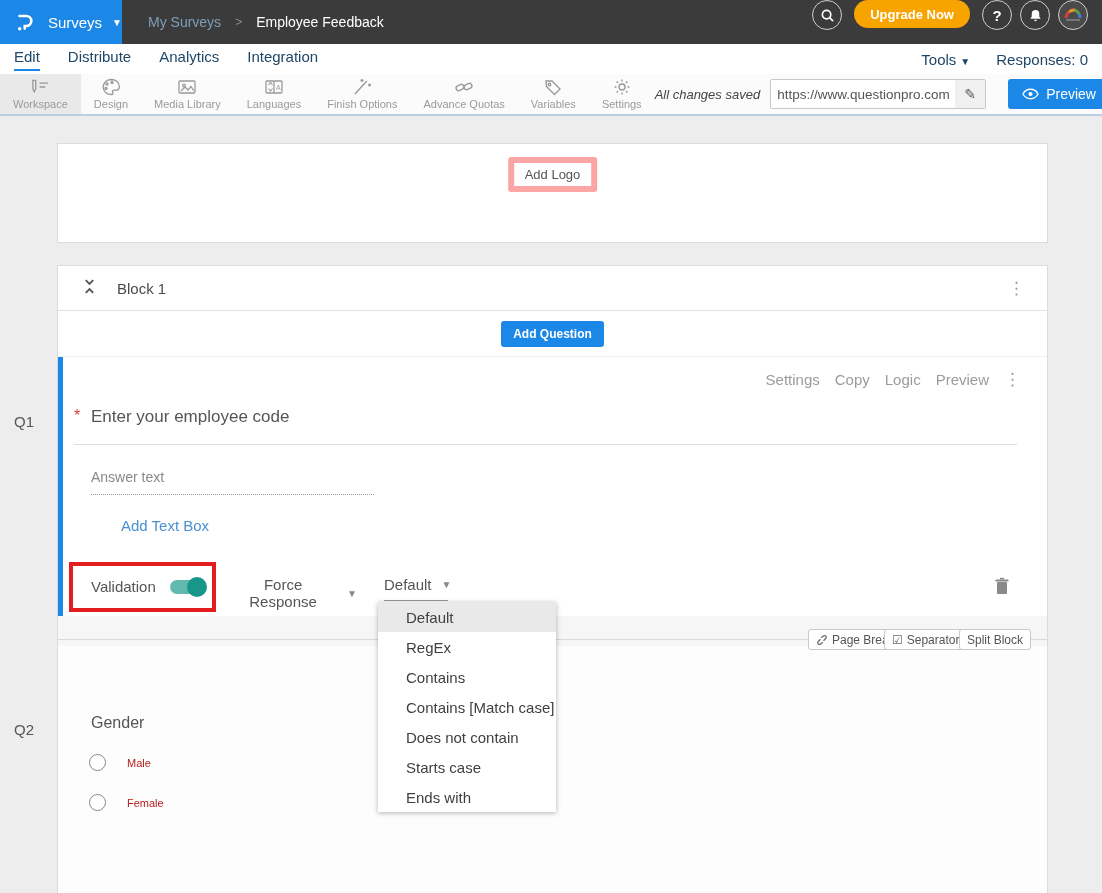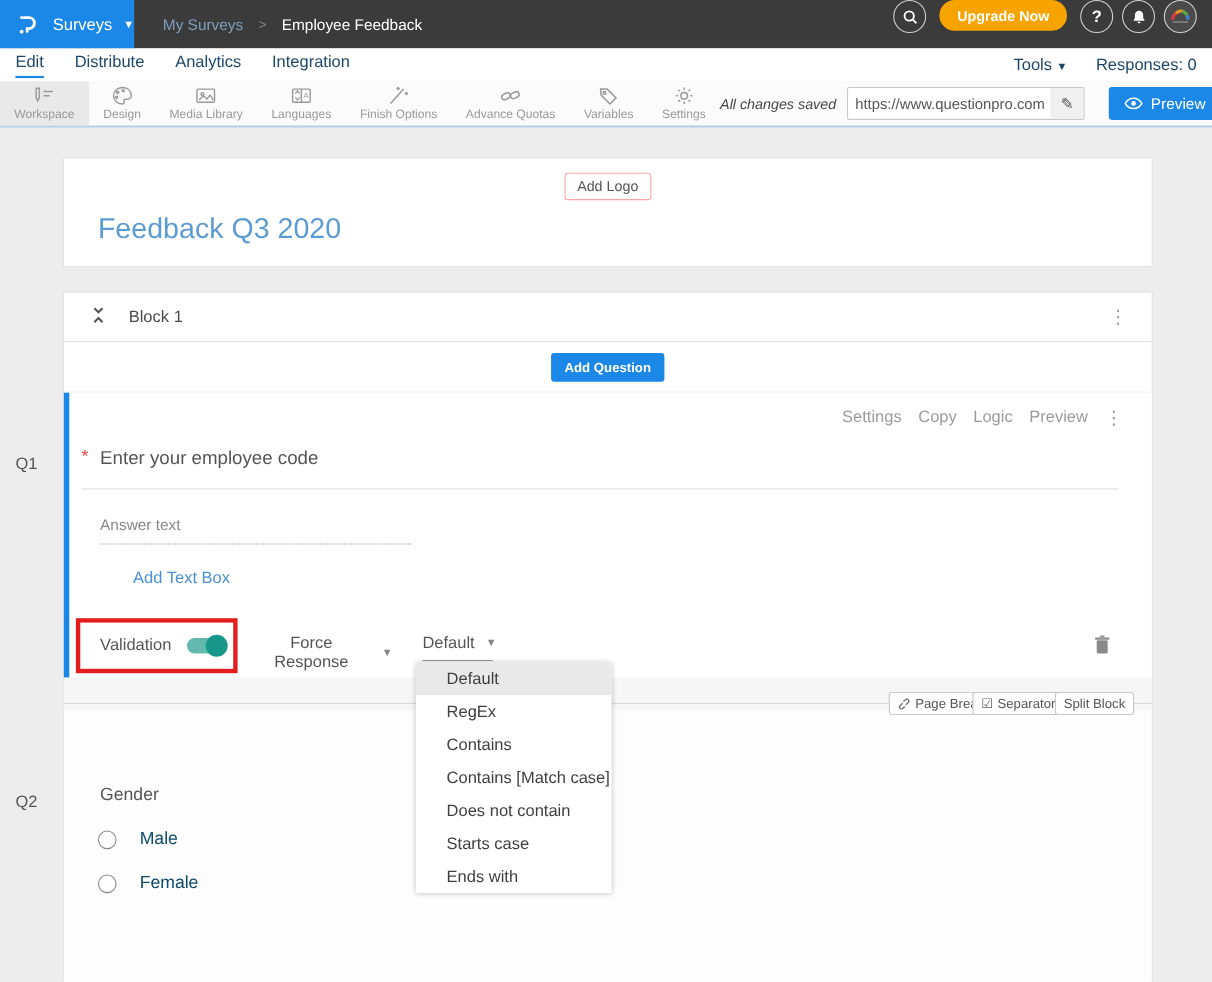--- a/index.html
+++ b/index.html
@@ -39,21 +39,21 @@
   .tool-item svg { stroke:#9a9a9a; }
   .toolbar-right { margin-left:auto; display:flex; align-items:center; padding-right:8px; }
   .saved-status { font-style:italic; font-size:13px; color:#444; margin-right:10px; white-space:nowrap; }
   .url-box { width:216px; height:30px; border:1px solid #c9c9c9; background:#fff; display:flex; align-items:center; border-radius:2px; overflow:hidden; }
   .url-box input { border:none; outline:none; flex:1; font-size:13.5px; color:#555; padding:0 6px; font-family:"Liberation Sans", sans-serif; min-width:0; }
   .url-edit { width:30px; height:100%; background:#f0f0f0; border:none; display:flex; align-items:center; justify-content:center; color:#555; font-size:14px; cursor:pointer; }
   .preview-btn { margin-left:22px; margin-right:6px; height:30px; padding:0 14px; background:#1b87e6; color:#fff; border:none; border-radius:3px; font-size:14px; display:flex; align-items:center; gap:7px; cursor:pointer; }
 
   
   .survey-card { position:absolute; left:57px; top:143px; width:991px; height:100px; background:#fff; border:1px solid #dcdcdc; }
-  .add-logo-btn { position:absolute; left:50%; transform:translateX(-50%); top:13px; padding:4px 11px; background:#fff; border:1px solid #fca5a5; border-radius:3px; font-size:13px; color:#555; cursor:pointer; }
+  .add-logo-btn { position:absolute; left:50%; transform:translateX(-50%); top:13px; padding:4px 11px; background:#fff; border:6px solid #fca5a5; border-radius:3px; font-size:13px; color:#555; cursor:pointer; }
   .survey-title { position:absolute; left:31px; top:48px; font-size:26px; color:#5d9bd3; cursor:pointer; }
 
   .block-card { position:absolute; left:57px; top:265px; width:991px; height:628px; background:#fff; border:1px solid #dcdcdc; }
   .block-header { height:45px; border-bottom:1px solid #e3e3e3; position:relative; display:flex; align-items:center; }
   .collapse-btn { position:absolute; left:21px; background:none; border:none; cursor:pointer; padding:2px; }
   .block-title { position:absolute; left:59px; font-size:15px; color:#4a4a4a; cursor:pointer; }
   .vdots { position:absolute; right:22px; color:#9a9a9a; font-size:17px; background:none; border:none; cursor:pointer; line-height:1; }
   .addq-row { height:46px; display:flex; align-items:center; justify-content:center; border-bottom:1px solid #f0f0f0; }
   .addq-btn { background:#1b87e6; color:#fff; border:none; border-radius:3px; font-size:12px; font-weight:bold; padding:6px 12px; cursor:pointer; }
 
@@ -85,21 +85,21 @@
   .sep-btn { position:absolute; top:13px; height:21px; background:#fff; border:1px solid #c9c9c9; border-radius:3px; font-size:12px; color:#555; display:flex; align-items:center; gap:4px; padding:0 7px; cursor:pointer; font-family:"Liberation Sans", sans-serif; z-index:2; }
   .pb-btn { left:750px; } .sp-btn { left:826px; } .sb-btn { left:901px; }
   .sep-btn .mini { font-size:12px; color:#666; }
 
   
   .q2 { position:relative; height:248px; background:#fdfdfd; }
   .q2-title { position:absolute; left:33px; top:68px; font-size:16px; color:#555; font-weight:500; cursor:text; }
   .radio-row { position:absolute; left:31px; display:flex; align-items:center; gap:21px; cursor:pointer; }
   .radio-row.r1 { top:108px; } .radio-row.r2 { top:148px; }
   .radio-circle { width:17px; height:17px; border:1.5px solid #888; border-radius:50%; background:#fff; }
-  .radio-label { font-size:16px; color:#0c4a6e; }
+  .radio-label { font-size:11px; color:#b91c1c; }
 
   
   .qnum { position:absolute; font-size:15px; color:#555; }
   .q1num { left:14px; top:413px; } .q2num { left:14px; top:721px; }
 
   
   .dropdown { position:absolute; left:378px; top:602px; width:178px; background:#fff; box-shadow:0 1px 5px rgba(0,0,0,0.3); z-index:10; }
   .dd-item { height:30px; display:flex; align-items:center; padding-left:28px; font-size:15px; color:#3f3f3f; cursor:pointer; }
   .dd-item.selected { background:#e9e9e9; }
 </style>
@@ -240,21 +240,20 @@
             <path d="M1 6 C3 2.2 6 1 9 1 s6 1.2 8 5 c-2 3.8-5 5-8 5 S3 9.8 1 6z" fill="none" stroke="#fff" stroke-width="1.4"></path>
             <circle cx="9" cy="6" r="2.2" fill="#fff"></circle>
           </svg>
         <span>Preview</span>
       </button>
     </div>
   </div>
 
   <div class="survey-card">
     <button class="add-logo-btn">Add Logo</button>
-    <div class="survey-title">Feedback Q3 2020</div>
   </div>
 
   <div class="block-card">
     <div class="block-header">
       <button class="collapse-btn">
         <svg width="17" height="17" viewBox="0 0 16 16" fill="none" stroke="#555" stroke-width="1.8">
             <path d="M4.5 2 L8 5.5 L11.5 2"></path>
             <path d="M4.5 14 L8 10.5 L11.5 14"></path>
           </svg>
       </button>

